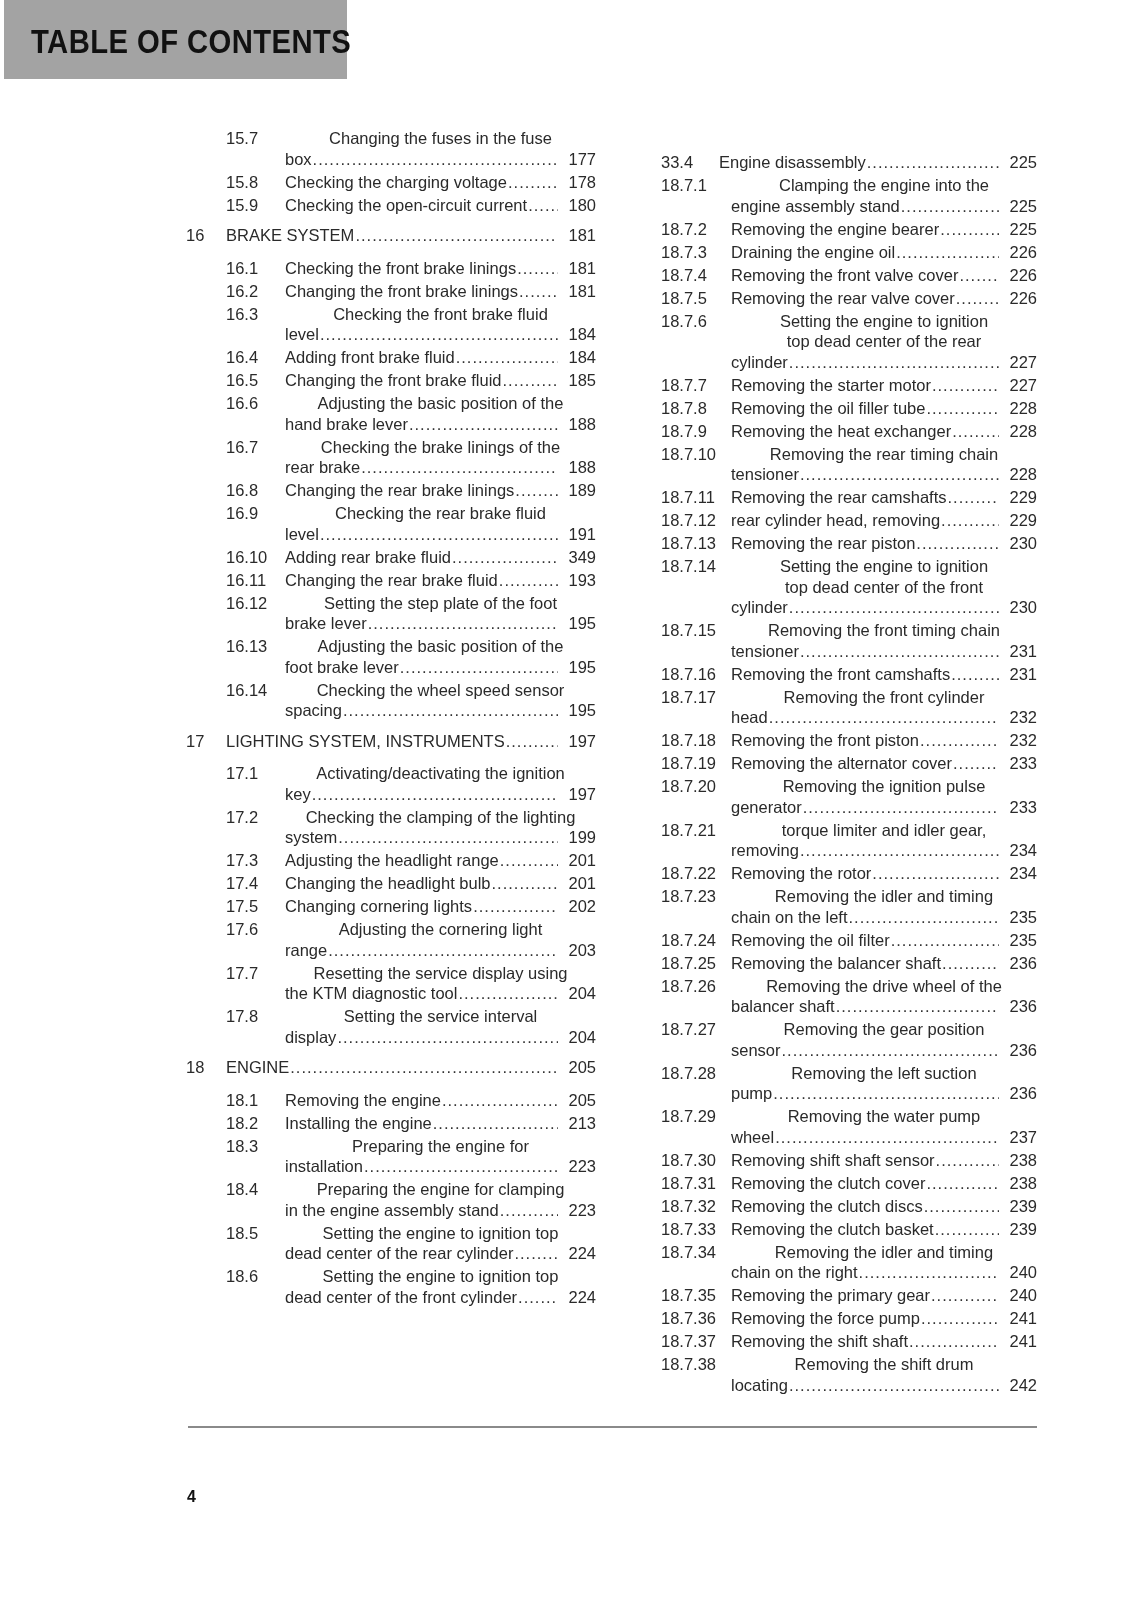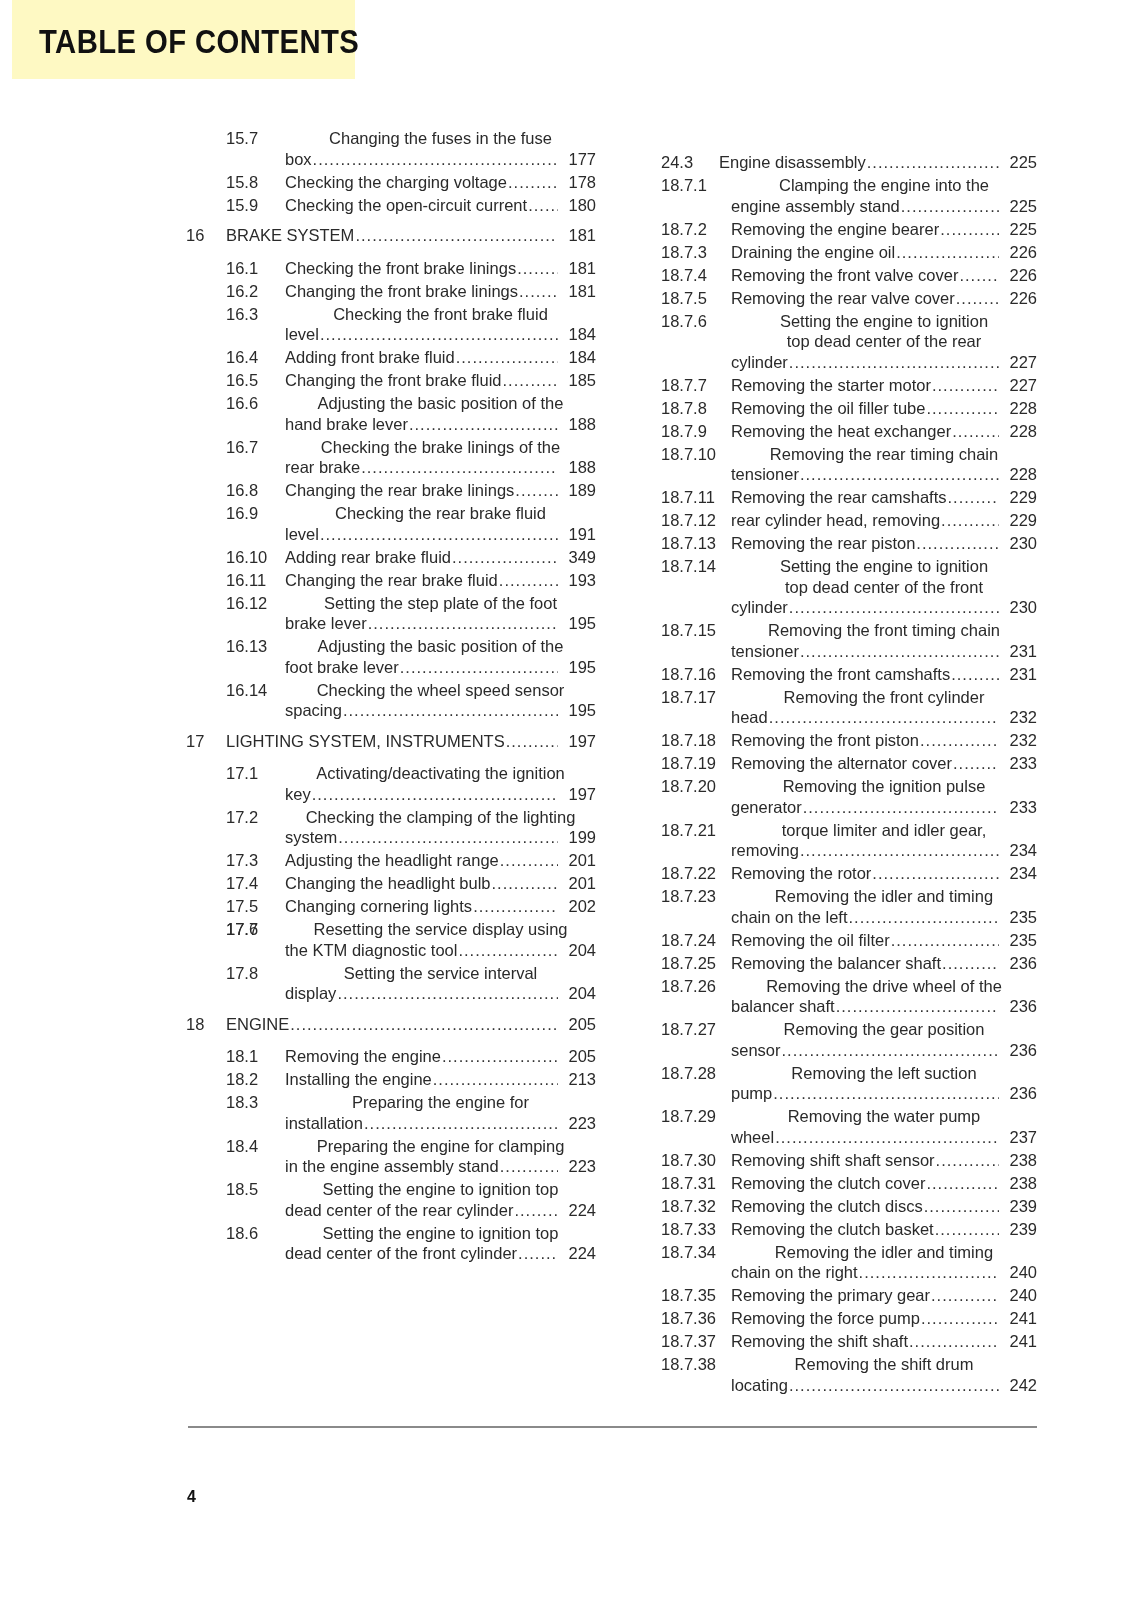--- a/index.html
+++ b/index.html
@@ -1,18 +1,18 @@
 <!DOCTYPE html>
 <html><head>
 <meta charset="utf-8">
 <style>
   html, body { margin:0; padding:0; background:#ffffff; }
   body { width:1130px; height:1600px; position:relative; overflow:hidden;
          font-family:"Liberation Sans", sans-serif; color:#2a2a2a; }
-  .header-tab { position:absolute; left:12px; top:0; width:343px; height:79px; background:#fef9c3; }
+  .header-tab { position:absolute; left:4px; top:0; width:343px; height:79px; background:#a3a3a3; }
   .header-title { position:absolute; left:27px; top:22px; font-family:"Liberation Sans", sans-serif;
          font-weight:bold; font-size:34px; letter-spacing:0.5px; color:#111; transform:scaleX(0.86);
          transform-origin:left center; white-space:nowrap; }
   .col { position:absolute; top:128px;text-align:center; }
   .col-left { left:186px; width:410px; }
   .col-right { left:661px; width:376px; }
   .entry { position:relative; font-size:16.5px; line-height:20.5px; }
   .num { position:absolute; left:0; top:0; white-space:nowrap; }
   .lines { display:block; }
   .line { display:block; white-space:nowrap; overflow:hidden; position:relative; height:20.5px; }
@@ -287,20 +287,28 @@
       <span class="lines">
         <span class="line last">
           <span class="txt">Changing cornering lights</span>
           <span class="dots"></span>
           <span class="pg">202</span>
         </span>
       </span>
     </div>
     <div class="entry sub">
       <span class="num">17.6</span>
+      <span class="lines">
+        <span class="line"><span class="txt">Adjusting the cornering light</span></span>
+        <span class="line last">
+          <span class="txt">range</span>
+          <span class="dots"></span>
+          <span class="pg">203</span>
+        </span>
+      </span>
     </div>
     <div class="entry sub">
       <span class="num">17.7</span>
       <span class="lines">
         <span class="line"><span class="txt">Resetting the service display using</span></span>
         <span class="line last">
           <span class="txt">the KTM diagnostic tool</span>
           <span class="dots"></span>
           <span class="pg">204</span>
         </span>
@@ -387,21 +395,21 @@
         <span class="line last">
           <span class="txt">dead center of the front cylinder</span>
           <span class="dots"></span>
           <span class="pg">224</span>
         </span>
       </span>
     </div>
   </div>
 <div class="col col-right">
     <div class="entry lvl2">
-      <span class="num">24.3</span>
+      <span class="num">33.4</span>
       <span class="lines">
         <span class="line last">
           <span class="txt">Engine disassembly</span>
           <span class="dots"></span>
           <span class="pg">225</span>
         </span>
       </span>
     </div>
     <div class="entry lvl3">
       <span class="num">18.7.1</span>

